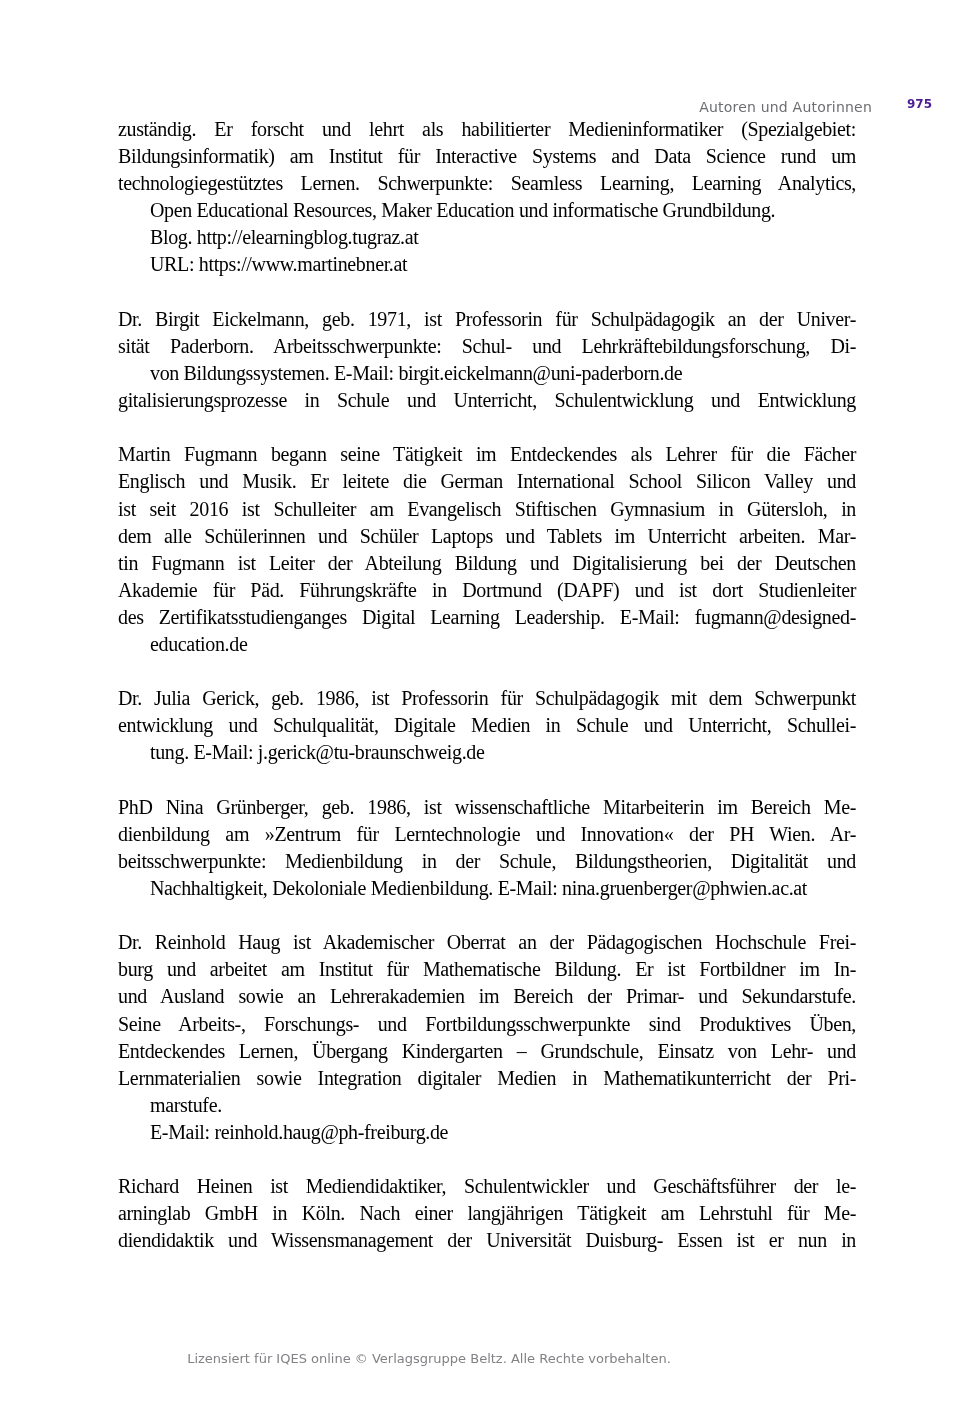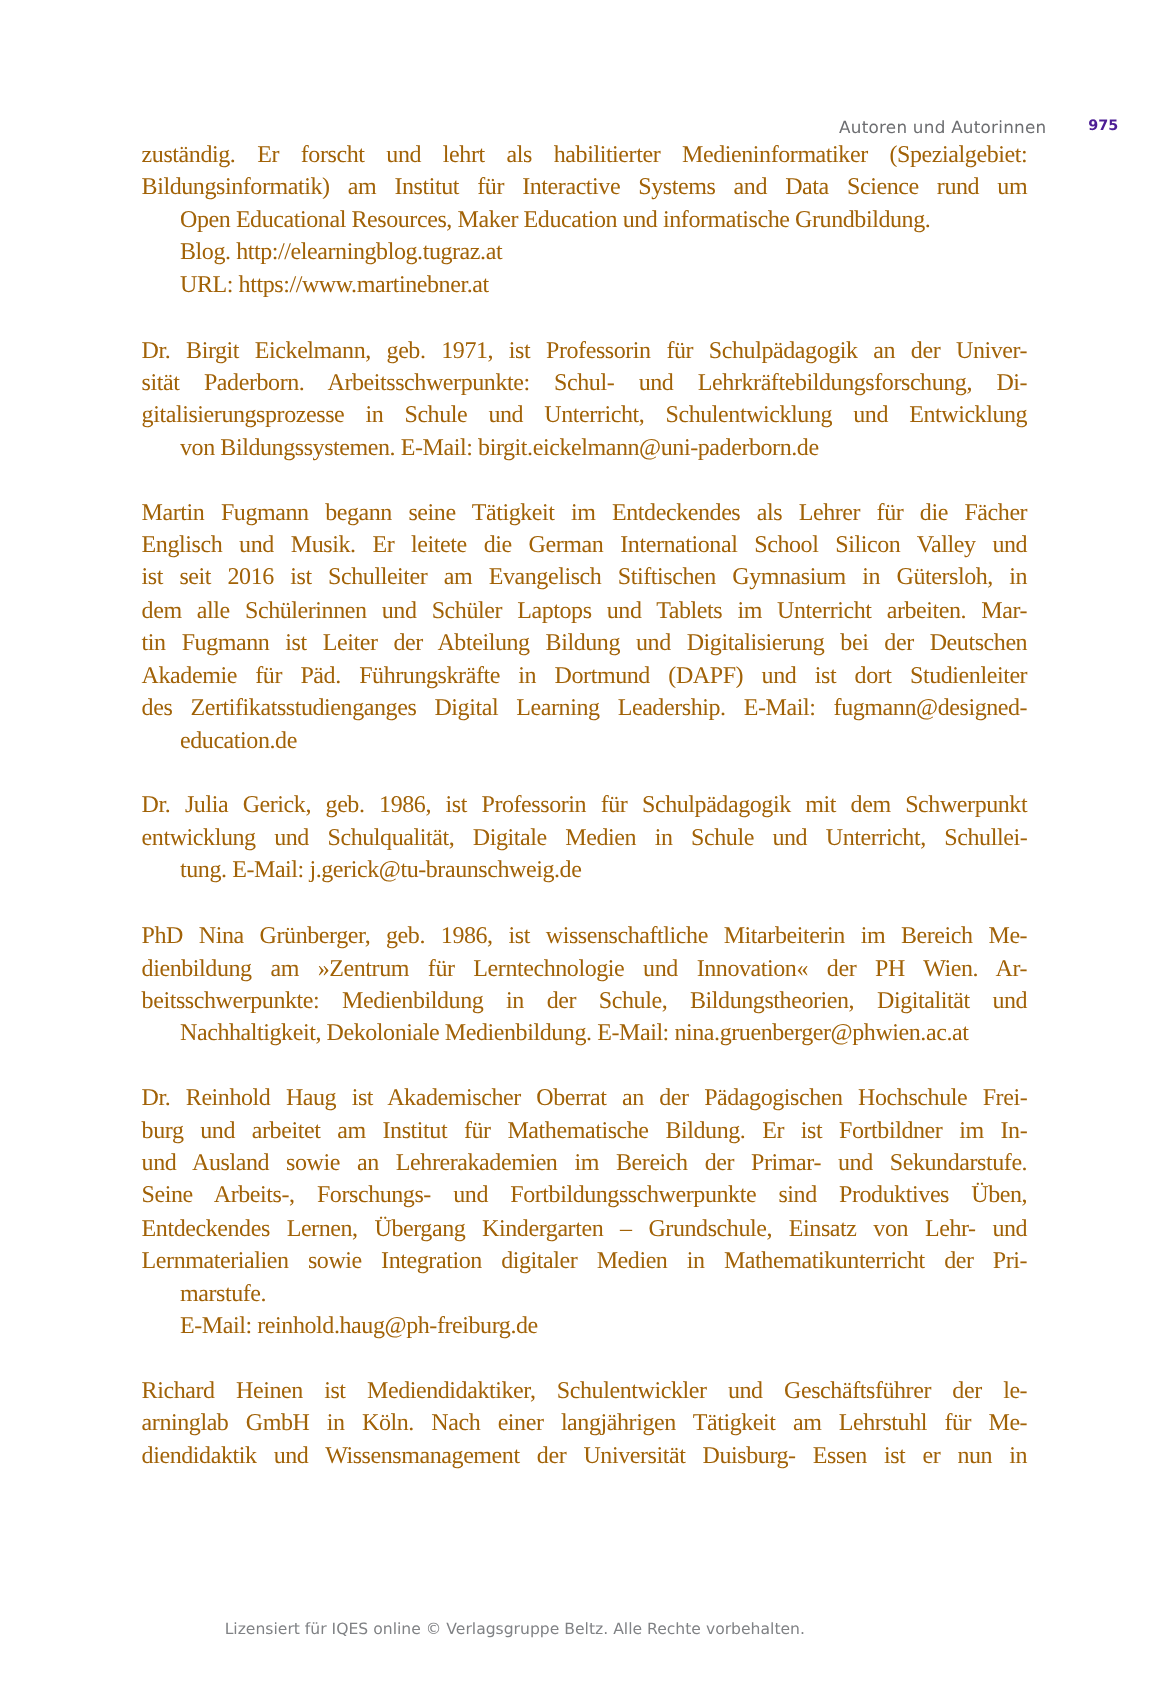--- a/index.html
+++ b/index.html
@@ -41,21 +41,21 @@
       color: #4c1d95;
     }
     .body-text {
       position: absolute;
       left: 118px;
       top: 116px;
       width: 738px;
       font-family: "Liberation Serif", serif;
       font-size: 20px;
       line-height: 27.1px;
-      color: #a16207;
+      color: #000000;
     }
     .paragraph {
       margin: 0 0 27.2px 0;
     }
     .line {
       display: block;
       text-align: justify;
       text-align-last: justify;
       white-space: nowrap;
       height: 27.1px;
@@ -82,30 +82,31 @@
 <div class="header">
   <span class="running-head">Autoren und Autorinnen</span>
   <span class="page-number">975</span>
 </div>
 
 <div class="body-text">
 
   <div class="paragraph">
     <span class="line">zuständig. Er forscht und lehrt als habilitierter Medieninformatiker (Spezialgebiet:</span>
     <span class="line">Bildungsinformatik) am Institut für Interactive Systems and Data Science rund um</span>
+    <span class="line">technologiegestütztes Lernen. Schwerpunkte: Seamless Learning, Learning Analytics,</span>
     <span class="line last">Open Educational Resources, Maker Education und informatische Grundbildung.</span>
     <span class="line last">Blog. http://elearningblog.tugraz.at</span>
     <span class="line last">URL: https://www.martinebner.at</span>
   </div>
 
   <div class="paragraph">
     <span class="line">Dr. Birgit Eickelmann, geb. 1971, ist Professorin für Schulpädagogik an der Univer-</span>
     <span class="line">sität Paderborn. Arbeitsschwerpunkte: Schul- und Lehrkräftebildungsforschung, Di-</span>
+    <span class="line last">von Bildungssystemen. E-Mail: birgit.eickelmann@uni-paderborn.de</span>
     <span class="line">gitalisierungsprozesse in Schule und Unterricht, Schulentwicklung und Entwicklung</span>
-    <span class="line last">von Bildungssystemen. E-Mail: birgit.eickelmann@uni-paderborn.de</span>
   </div>
 
   <div class="paragraph">
     <span class="line">Martin Fugmann begann seine Tätigkeit im Entdeckendes als Lehrer für die Fächer</span>
     <span class="line">Englisch und Musik. Er leitete die German International School Silicon Valley und</span>
     <span class="line">ist seit 2016 ist Schulleiter am Evangelisch Stiftischen Gymnasium in Gütersloh, in</span>
     <span class="line">dem alle Schülerinnen und Schüler Laptops und Tablets im Unterricht arbeiten. Mar-</span>
     <span class="line">tin Fugmann ist Leiter der Abteilung Bildung und Digitalisierung bei der Deutschen</span>
     <span class="line">Akademie für Päd. Führungskräfte in Dortmund (DAPF) und ist dort Studienleiter</span>
     <span class="line">des Zertifikatsstudienganges Digital Learning Leadership. E-Mail: fugmann@designed-</span>

